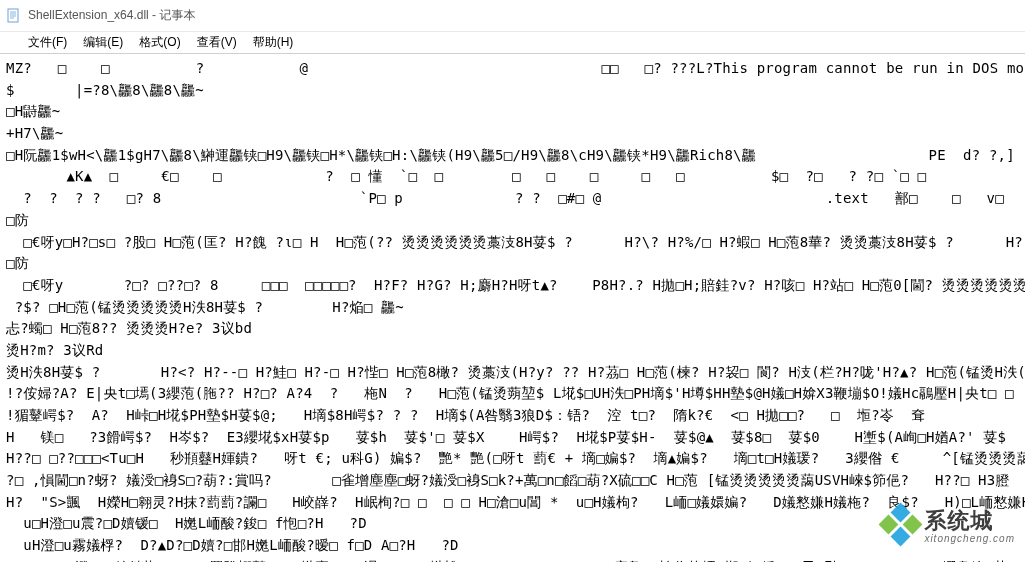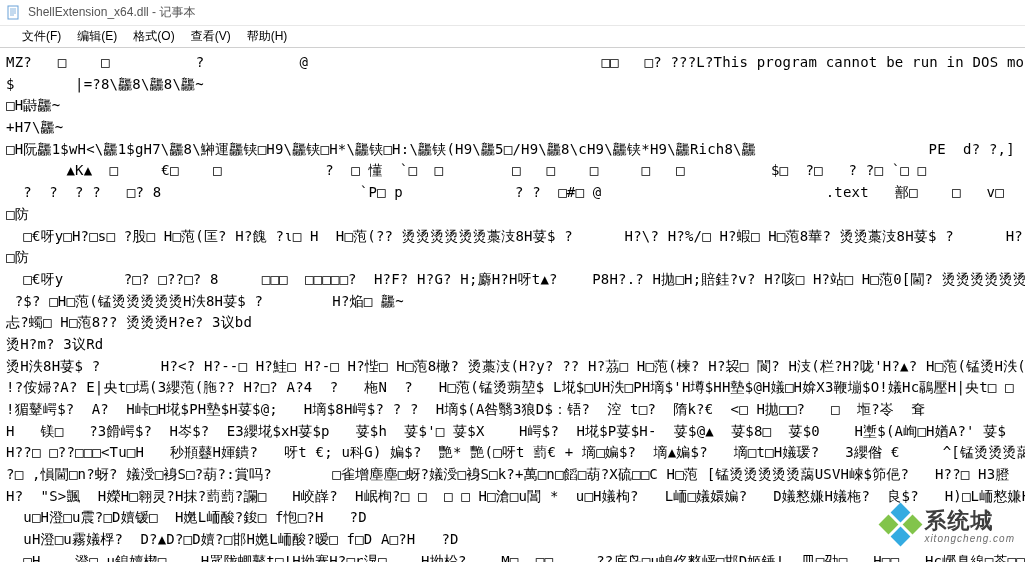--- a/index.html
+++ b/index.html
@@ -7,41 +7,41 @@
       font-family: "Microsoft YaHei", "SimSun", Tahoma, sans-serif;
       font-size: 12px;
       background: #fff;
       color: #000;
       width: 1025px;
       height: 562px;
       overflow: hidden;
       position: relative;
     }
     .title-bar {
-      height: 26px;
+      height: 32px;
       display: flex;
       align-items: center;
       padding: 4px 6px;
       background: #fff;
       border-bottom: 1px solid #e8e8e8;
     }
     .title-bar .app-icon {
       width: 16px;
       height: 16px;
       margin-right: 6px;
       display: inline-block;
     }
     .title-bar .title-text {
       font-size: 12px;
       color: #555;
     }
     .menu-bar {
       height: 22px;
       display: flex;
-      padding: 0 14px;
+      padding: 0 20px;
       background: #fff;
       border-bottom: 1px solid #d0d0d0;
       font-size: 12px;
     }
     .menu-item {
       padding: 2px 8px;
       cursor: default;
       color: #000;
     }
     .content {

